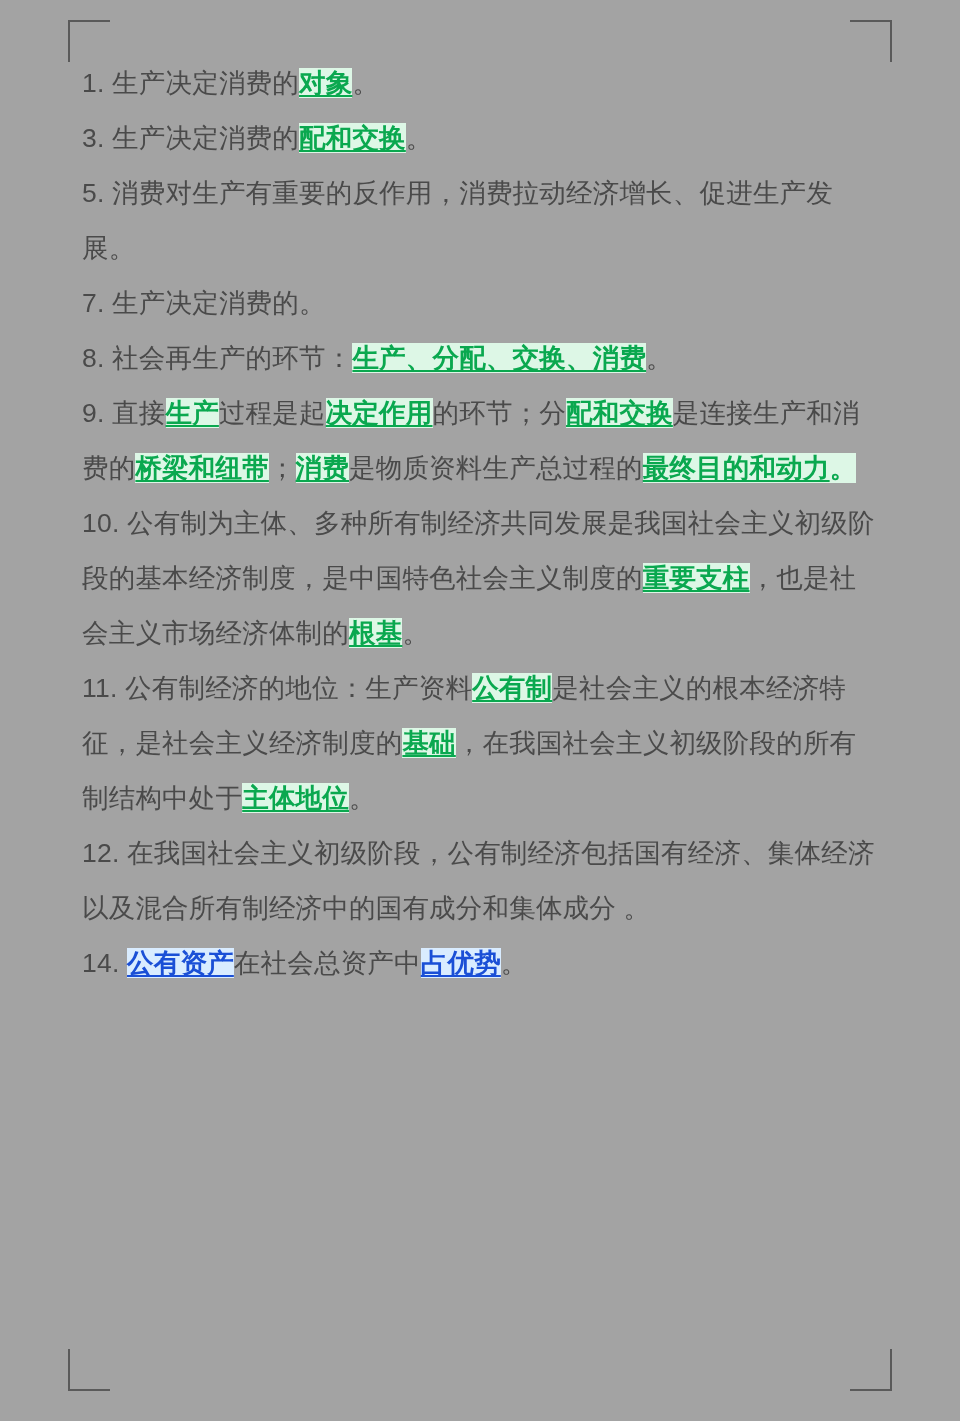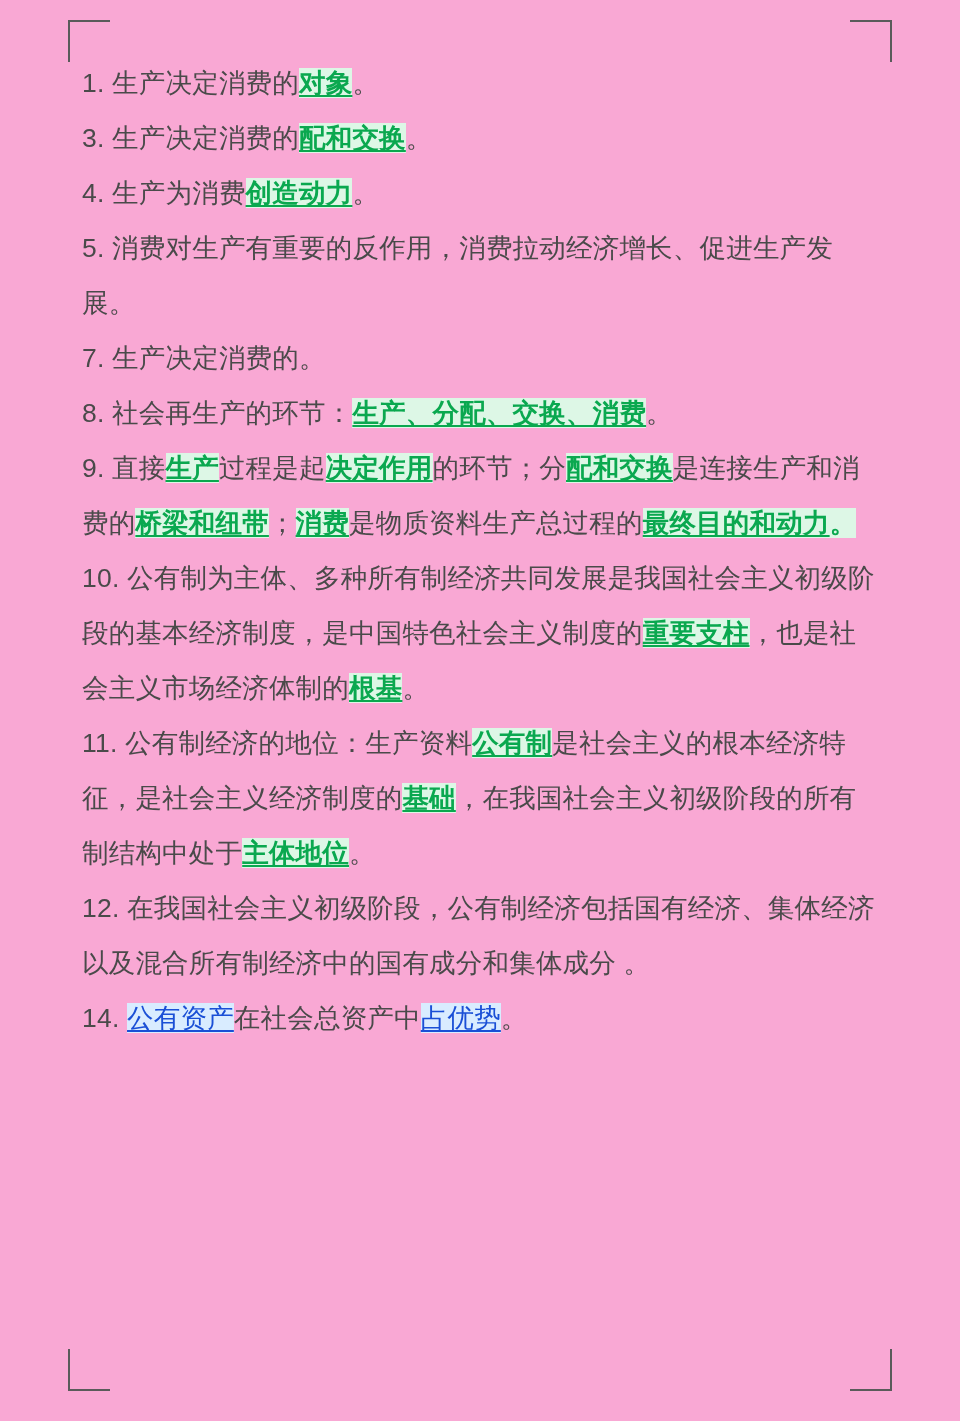--- a/index.html
+++ b/index.html
@@ -11,21 +11,21 @@
     width: 960px;
     height: 1421px;
     font-family: "Liberation Sans", sans-serif;
     color: #3b3b3b;
     position: relative;
     overflow: hidden;
   }
   .page {
     position: absolute;
     inset: 0;
-    background: #f9a8d4;
+    background: #a3a3a3;
   }
   
   .crop {
     position: absolute;
     width: 40px;
     height: 40px;
     pointer-events: none;
   }
   .crop.tl { top: 20px; left: 68px; border-left: 2px solid #5a5a5a; border-top: 2px solid #5a5a5a; }
   .crop.tr { top: 20px; right: 68px; border-right: 2px solid #5a5a5a; border-top: 2px solid #5a5a5a; }
@@ -57,39 +57,38 @@
     text-decoration: underline;
     text-underline-offset: 3px;
   }
   .hl-green-plain {
     color: #0aa84f;
     font-weight: bold;
     background: #ddf7e6;
   }
   .hl-blue {
     color: #1a4fd6;
-    font-weight: normal;
+    font-weight: bold;
     background: #d9ecff;
     text-decoration: underline;
     text-underline-offset: 3px;
   }
 </style>
 </head>
 <body>
 
 <div class="page">
   <div class="crop tl"></div>
   <div class="crop tr"></div>
   <div class="crop bl"></div>
   <div class="crop br"></div>
 
   <div class="content" id="notes-list">
       <div class="line"><span class="num">1.</span> <span>生产决定消费的</span><span class="hl-green">对象</span><span>。</span></div>
       <div class="line"><span class="num">3.</span> <span>生产决定消费的</span><span class="hl-green">配和交换</span><span>。</span></div>
-      <div class="line"><span class="num">4.</span> <span>生产为消费</span><span class="hl-green">创造动力</span><span>。</span></div>
       <div class="line"><span class="num">5.</span> <span>消费对生产有重要的反作用，消费拉动经济增长、促进生产发展。</span></div>
       <div class="line"><span class="num">7.</span> <span>生产决定消费的。</span></div>
       <div class="line"><span class="num">8.</span> <span>社会再生产的环节：</span><span class="hl-green">生产、分配、交换、消费</span><span>。</span></div>
       <div class="line"><span class="num">9.</span> <span>直接</span><span class="hl-green">生产</span><span>过程是起</span><span class="hl-green">决定作用</span><span>的环节；分</span><span class="hl-green">配和交换</span><span>是连接生产和消费的</span><span class="hl-green">桥梁和纽带</span><span>；</span><span class="hl-green">消费</span><span>是物质资料生产总过程的</span><span class="hl-green">最终目的和动力</span><span class="hl-green-plain">。</span></div>
       <div class="line"><span class="num">10.</span> <span>公有制为主体、多种所有制经济共同发展是我国社会主义初级阶段的基本经济制度，是中国特色社会主义制度的</span><span class="hl-green">重要支柱</span><span>，也是社会主义市场经济体制的</span><span class="hl-green">根基</span><span>。</span></div>
       <div class="line"><span class="num">11.</span> <span>公有制经济的地位：生产资料</span><span class="hl-green">公有制</span><span>是社会主义的根本经济特征，是社会主义经济制度的</span><span class="hl-green">基础</span><span>，在我国社会主义初级阶段的所有制结构中处于</span><span class="hl-green">主体地位</span><span>。</span></div>
       <div class="line"><span class="num">12.</span> <span>在我国社会主义初级阶段，公有制经济包括国有经济、集体经济以及混合所有制经济中的国有成分和集体成分 。</span></div>
       <div class="line"><span class="num">14.</span> <span class="hl-blue">公有资产</span><span>在社会总资产中</span><span class="hl-blue">占优势</span><span>。</span></div>
     </div>
 </div>

